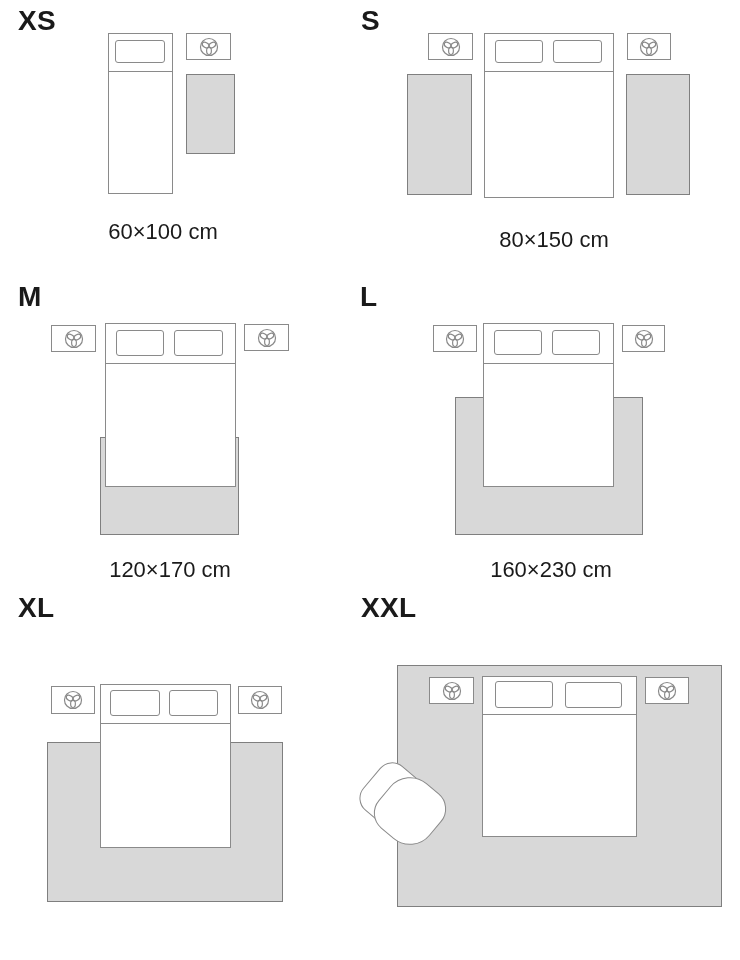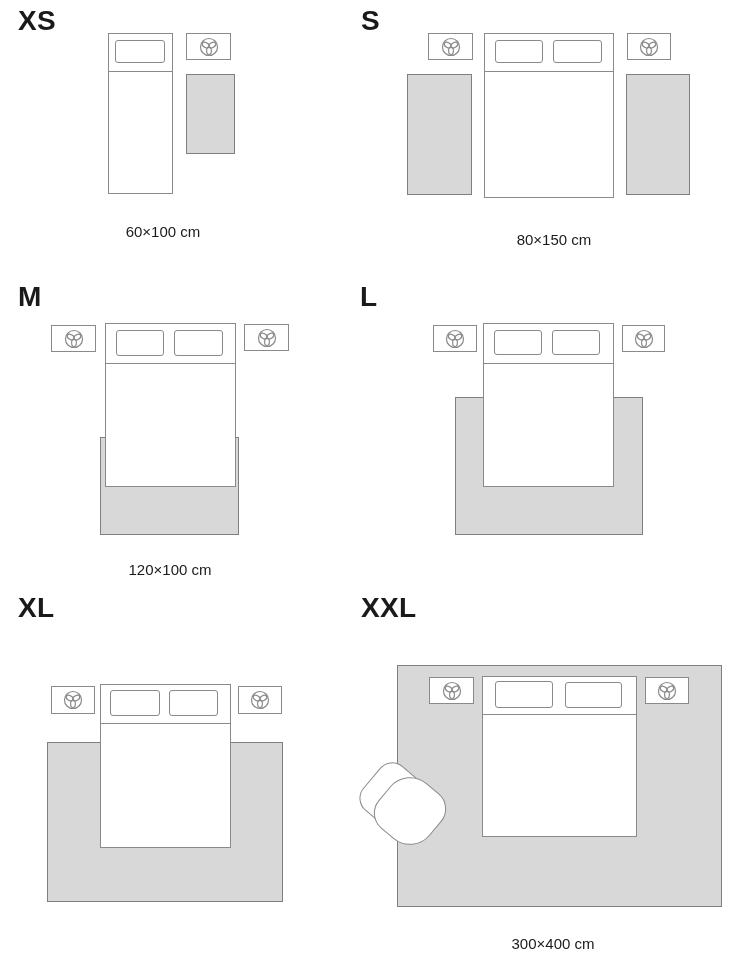--- a/index.html
+++ b/index.html
@@ -9,21 +9,21 @@
     position:relative; width:740px; height:960px;
     background:var(--background,#fff); overflow:hidden;
   }
   .panel { position:absolute; }
   .panel-header {
     position:absolute; font-weight:700; font-size:28px; line-height:22px;
     color:var(--text,#111); letter-spacing:.3px; white-space:nowrap;
   }
   .size-label {
     position:absolute; transform:translateX(-50%);
-    font-size:15px; line-height:24px; color:var(--text,#1a1a1a); white-space:nowrap;
+    font-size:22px; line-height:24px; color:var(--text,#1a1a1a); white-space:nowrap;
   }
   .rug {
     position:absolute; z-index:1;
     background:var(--rug_fill,#d8d8d8);
     border:1.5px solid var(--rug_border,#7f7f7f);
   }
   .bed {
     position:absolute; z-index:2; background:#fff;
     border:1.5px solid var(--outline,#8a8a8a);
   }
@@ -125,21 +125,21 @@
       <span class="plant-icon">
         <svg width="22" height="22" viewBox="0 0 24 24" fill="none" stroke="#8a8a8a" stroke-width="1.3">
           <circle cx="12" cy="12" r="9.3"></circle>
           <ellipse cx="12" cy="7.9" rx="2.6" ry="4.1" transform="rotate(60 12 12)"></ellipse>
           <ellipse cx="12" cy="7.9" rx="2.6" ry="4.1" transform="rotate(180 12 12)"></ellipse>
           <ellipse cx="12" cy="7.9" rx="2.6" ry="4.1" transform="rotate(300 12 12)"></ellipse>
         </svg>
       </span>
     </div>
     <div class="rug" style="left:100px;top:157px;width:139px;height:98px"></div>
-    <div class="size-label" style="left:170px;top:278px">120×100 cm</div>
+    <div class="size-label" style="left:170px;top:278px">120×170 cm</div>
   </section>
 
   <section class="panel" style="left:360px;top:280px;width:380px;height:310px">
     <div class="panel-header" style="left:0px;top:6px">L</div>
     <div class="nightstand" style="left:73px;top:45px;width:44px;height:27px">
       <span class="plant-icon">
         <svg width="22" height="22" viewBox="0 0 24 24" fill="none" stroke="#8a8a8a" stroke-width="1.3">
           <circle cx="12" cy="12" r="9.3"></circle>
           <ellipse cx="12" cy="7.9" rx="2.6" ry="4.1" transform="rotate(60 12 12)"></ellipse>
           <ellipse cx="12" cy="7.9" rx="2.6" ry="4.1" transform="rotate(180 12 12)"></ellipse>
@@ -156,20 +156,21 @@
       <span class="plant-icon">
         <svg width="22" height="22" viewBox="0 0 24 24" fill="none" stroke="#8a8a8a" stroke-width="1.3">
           <circle cx="12" cy="12" r="9.3"></circle>
           <ellipse cx="12" cy="7.9" rx="2.6" ry="4.1" transform="rotate(60 12 12)"></ellipse>
           <ellipse cx="12" cy="7.9" rx="2.6" ry="4.1" transform="rotate(180 12 12)"></ellipse>
           <ellipse cx="12" cy="7.9" rx="2.6" ry="4.1" transform="rotate(300 12 12)"></ellipse>
         </svg>
       </span>
     </div>
     <div class="rug" style="left:95px;top:117px;width:188px;height:138px"></div>
+    <div class="size-label" style="left:191px;top:278px">160×230 cm</div>
   </section>
 
   <section class="panel" style="left:0;top:590px;width:360px;height:370px">
     <div class="panel-header" style="left:18px;top:7px">XL</div>
     <div class="nightstand" style="left:51px;top:96px;width:44px;height:28px">
       <span class="plant-icon">
         <svg width="22" height="22" viewBox="0 0 24 24" fill="none" stroke="#8a8a8a" stroke-width="1.3">
           <circle cx="12" cy="12" r="9.3"></circle>
           <ellipse cx="12" cy="7.9" rx="2.6" ry="4.1" transform="rotate(60 12 12)"></ellipse>
           <ellipse cx="12" cy="7.9" rx="2.6" ry="4.1" transform="rotate(180 12 12)"></ellipse>
@@ -220,16 +221,15 @@
           <ellipse cx="12" cy="7.9" rx="2.6" ry="4.1" transform="rotate(60 12 12)"></ellipse>
           <ellipse cx="12" cy="7.9" rx="2.6" ry="4.1" transform="rotate(180 12 12)"></ellipse>
           <ellipse cx="12" cy="7.9" rx="2.6" ry="4.1" transform="rotate(300 12 12)"></ellipse>
         </svg>
       </span>
     </div>
     <div class="armchair" style="left:3px;top:175px;width:80px;height:84px">
       <div class="chair-back" style="left:2px;top:2px;width:56px;height:58px;border-radius:16px;transform:rotate(40deg)"></div>
       <div class="chair-seat" style="left:16px;top:14px;width:62px;height:64px;border-radius:26px 20px 26px 20px;transform:rotate(40deg)"></div>
     </div>
-    <div class="size-label" style="left:193px;top:342px">300×400 cm</div>
   </section>
 
 </div>
 
 </body></html>

